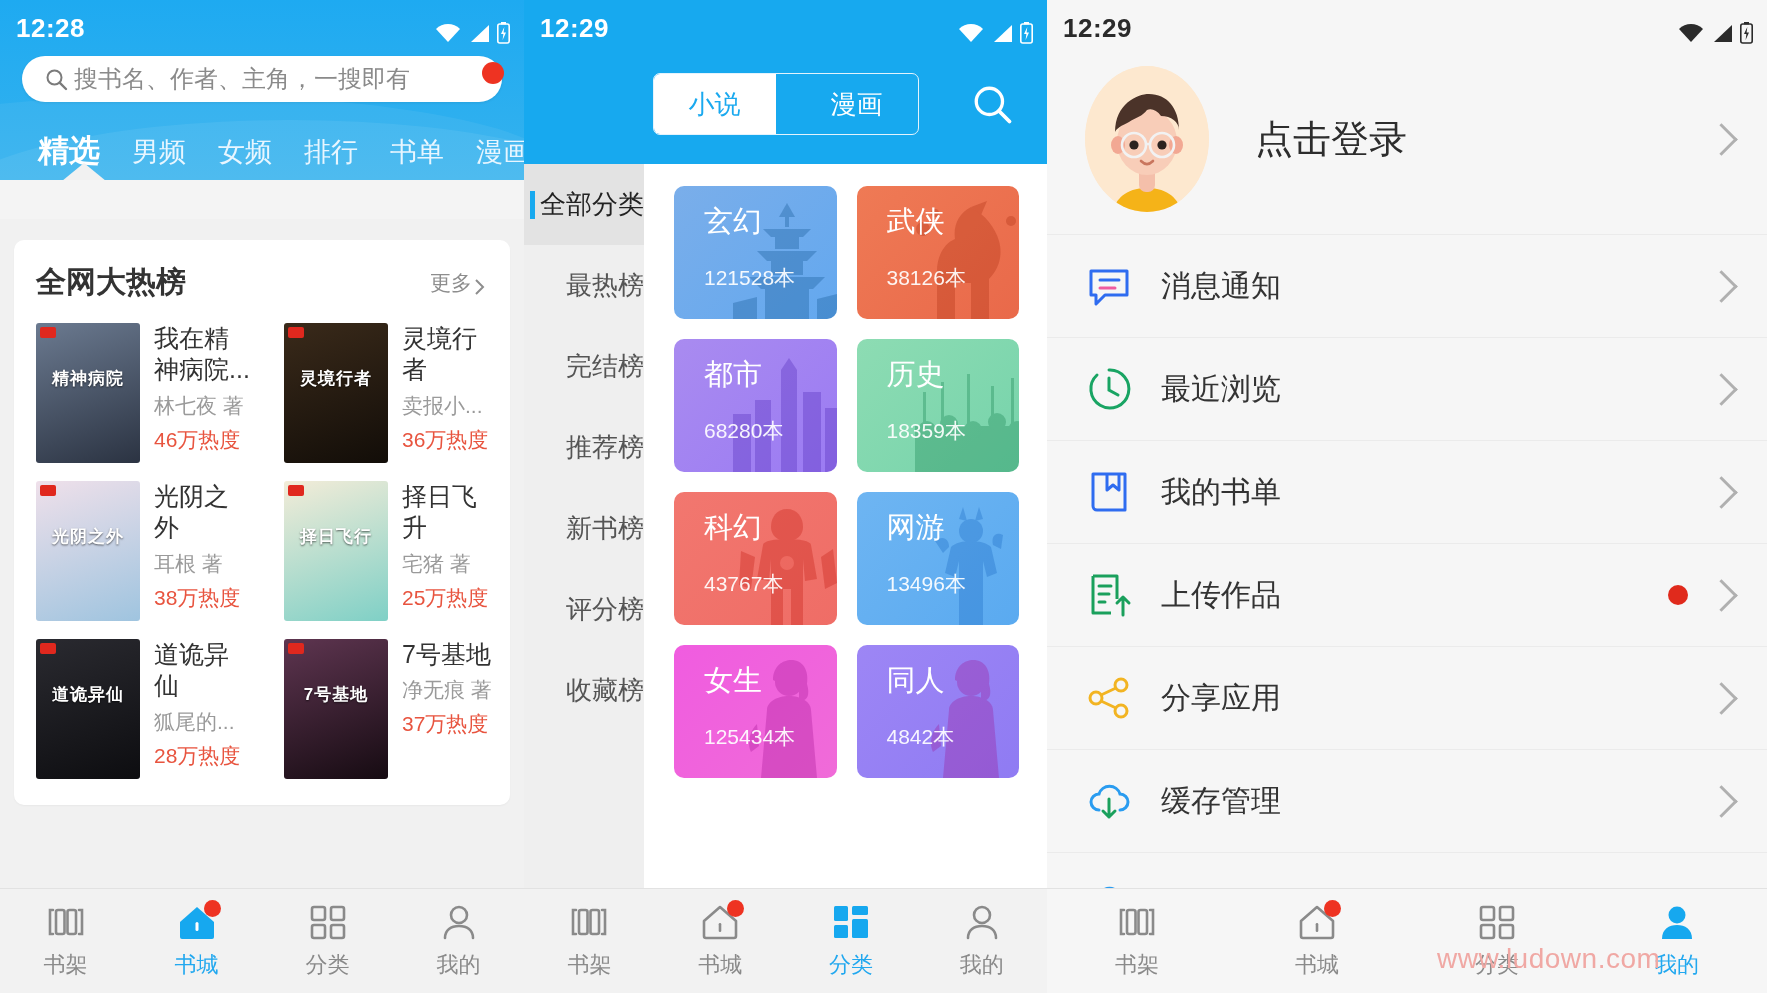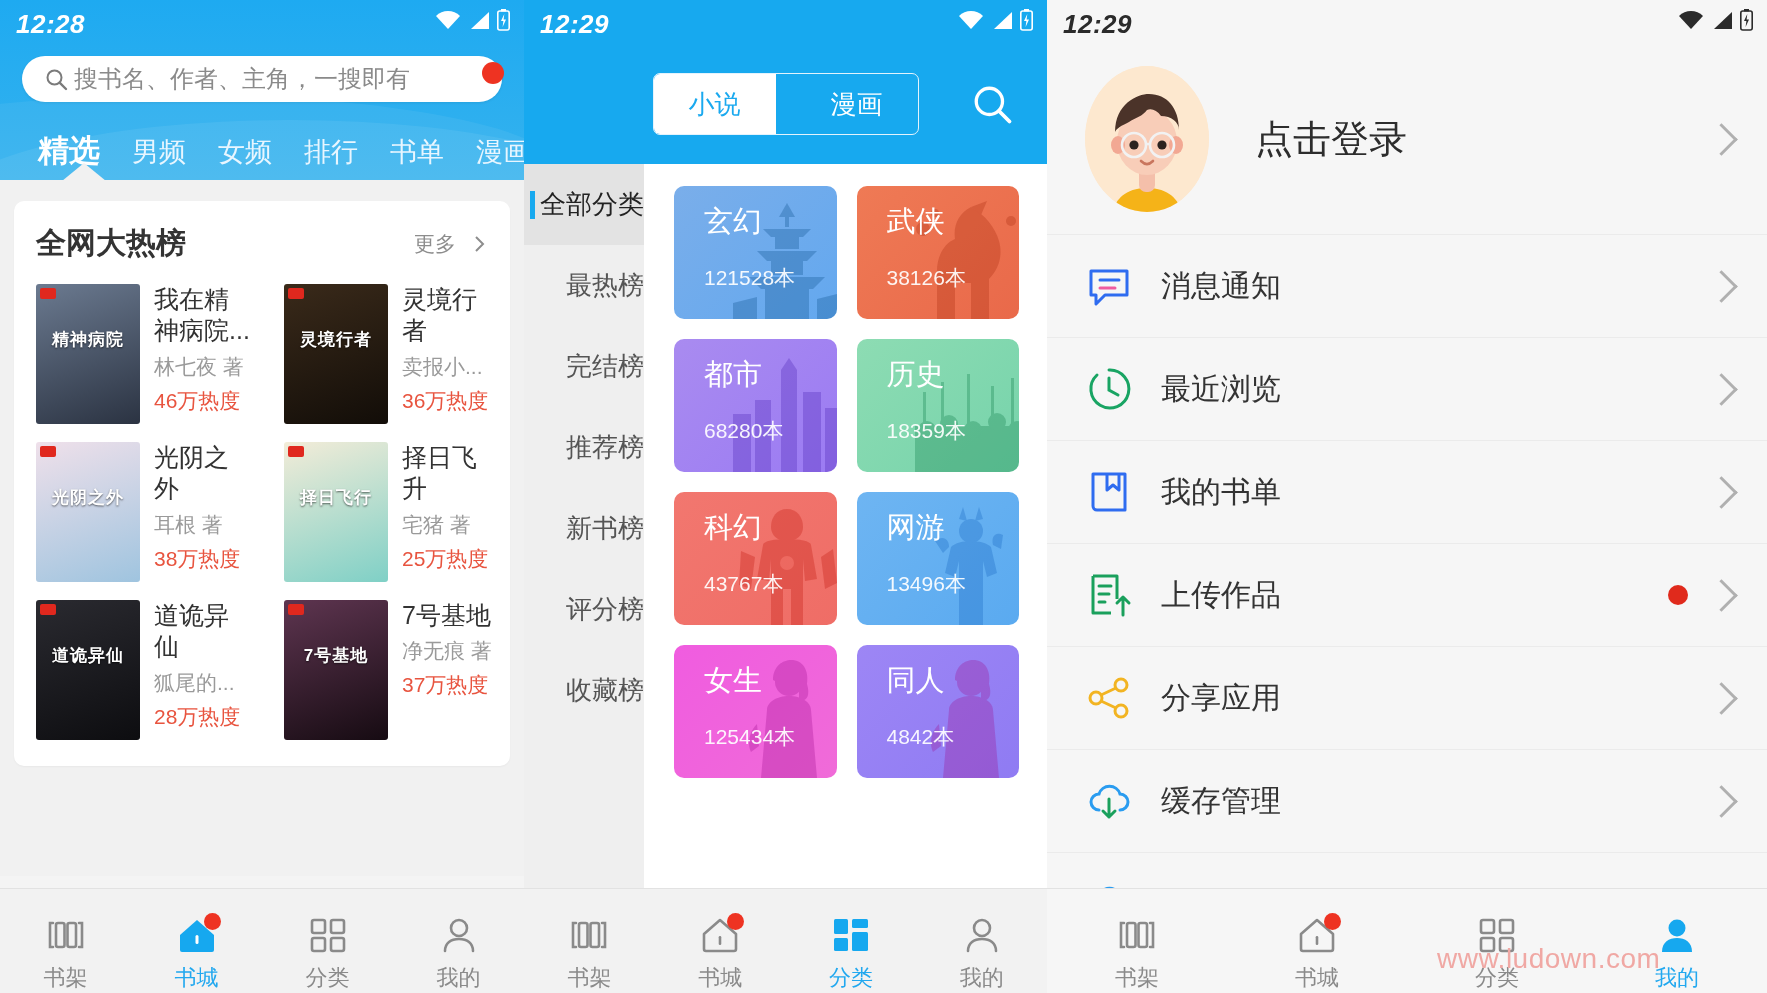--- a/index.html
+++ b/index.html
@@ -4,21 +4,21 @@
 <style>
   html,body{margin:0;padding:0;background:#ffffff;}
   body{width:1767px;height:993px;overflow:hidden;font-family:"Liberation Sans","DejaVu Sans",sans-serif;}
   .screens{display:flex;width:1767px;height:993px;}
   .phone{position:relative;overflow:hidden;height:993px;background:#f4f4f4;}
   .p1{width:524px;}
   .p2{width:523px;}
   .p3{width:720px;}
 
   
-  .statusbar{display:flex;align-items:flex-start;justify-content:space-between;height:44px;padding:9px 14px 0 16px;box-sizing:border-box;font-style:italic;}
+  .statusbar{display:flex;align-items:flex-end;justify-content:space-between;height:44px;padding:16px 14px 0 16px;box-sizing:border-box;}
   .statusbar .clock{font-size:26px;font-weight:bold;letter-spacing:.5px;}
   .sb-light .clock{color:#ffffff;}
   .sb-dark .clock{color:#2b2b2b;}
   .sb-icons{display:flex;align-items:center;gap:7px;}
   .ic-wifi{width:26px;height:20px;}
   .ic-sig{width:22px;height:20px;}
   .ic-bat{width:13px;height:22px;}
 
   
   .p1-header{background:#29a8e8;background:linear-gradient(180deg,#1eaaf1 0%,#35b2ee 100%);position:relative;overflow:hidden;}
@@ -28,39 +28,39 @@
   .searchbox{position:relative;height:46px;background:#fff;border-radius:30px;display:flex;align-items:center;padding:0 22px;box-sizing:border-box;box-shadow:0 1px 3px rgba(0,0,0,.08);}
   .searchbox .sicon{width:24px;height:24px;flex:0 0 auto;margin-right:6px;}
   .searchbox .stext{color:#8a8a8a;font-size:24px;white-space:nowrap;}
   .reddot{position:absolute;border-radius:50%;background:#ee3322;}
   .sdot{width:22px;height:22px;right:20px;top:18px;}
   .tabs{position:relative;display:flex;align-items:flex-end;gap:0;padding:0 22px;height:62px;z-index:2;}
   .tab{color:#e8f6ff;font-size:27px;padding:0 16px 10px 16px;white-space:nowrap;}
   .tab.active{color:#ffffff;font-size:31px;font-weight:bold;padding-bottom:8px;}
   .notch{position:absolute;left:62px;bottom:-1px;width:0;height:0;border-left:22px solid transparent;border-right:22px solid transparent;border-bottom:18px solid #f1f1f1;z-index:3;}
 
-  .p1-body{background:#f1f1f1;height:calc(993px - 44px - 86px - 62px - 105px);padding:21px 14px 0 14px;box-sizing:border-box;}
+  .p1-body{background:#f1f1f1;height:calc(993px - 44px - 86px - 62px - 105px);padding:21px 14px 0 14px;box-sizing:border-box;margin-top:39px;}
   .card{background:#fff;border-radius:10px;padding:4px 0 14px 0;box-shadow:0 1px 2px rgba(0,0,0,.04);}
   .card-head{display:flex;align-items:center;justify-content:space-between;padding:18px 22px 14px 22px;}
   .card-title{font-size:30px;font-weight:bold;color:#333;}
-  .card-more{font-size:21px;color:#8d8d8d;display:flex;align-items:center;gap:16px;}
+  .card-more{font-size:21px;color:#8d8d8d;display:flex;align-items:flex-end;gap:0;}
   .booklist{display:flex;flex-wrap:wrap;}
   .bookitem{width:50%;box-sizing:border-box;display:flex;padding:6px 12px 12px 22px;}
   .cover{width:104px;height:140px;border-radius:3px;flex:0 0 auto;margin-right:14px;position:relative;overflow:hidden;background:#ddd;}
   .cover .tagdot{position:absolute;left:4px;top:4px;width:16px;height:11px;background:#e0281e;border-radius:2px;}
   .cover .ctxt{position:absolute;left:0;right:0;top:46px;text-align:center;color:#fff;font-size:17px;font-weight:bold;text-shadow:0 1px 2px rgba(0,0,0,.6);line-height:1.15;letter-spacing:1px;}
   .binfo{display:flex;flex-direction:column;justify-content:flex-start;min-width:0;flex:1;}
   .btitle{font-size:25px;color:#333;line-height:1.25;max-height:64px;overflow:hidden;}
   .bauthor{font-size:21px;color:#9a9a9a;margin-top:6px;white-space:nowrap;overflow:hidden;}
   .bheat{font-size:21px;color:#e8543f;margin-top:6px;}
 
   
   .bottomnav{position:absolute;left:0;bottom:0;width:100%;height:105px;background:#f2f2f2;border-top:1px solid #e2e2e2;display:flex;box-sizing:border-box;}
   .nav3{background:#f6f6f6;}
-  .navitem{flex:1;display:flex;flex-direction:column;align-items:center;justify-content:flex-end;gap:8px;position:relative;}
+  .navitem{flex:1;display:flex;flex-direction:column;align-items:center;justify-content:center;gap:8px;position:relative;}
   .navicon{width:40px;height:40px;position:relative;}
   .navlabel{font-size:22px;color:#8a8a8a;}
   .navitem.active .navlabel{color:#22a8ef;}
   .navdot{position:absolute;width:17px;height:17px;border-radius:50%;background:#ee3322;right:-4px;top:-2px;}
 
   
   .p2-header{background:#17a9ef;height:120px;display:flex;align-items:center;justify-content:center;position:relative;}
   .segwrap{display:flex;border:1.5px solid #e3f3fd;border-radius:7px;overflow:hidden;gap:20px;}
   .seg{width:122px;height:60px;display:flex;align-items:center;justify-content:center;font-size:26px;color:#ffffff;}
   .seg.on{background:#ffffff;color:#1aa9ef;}

